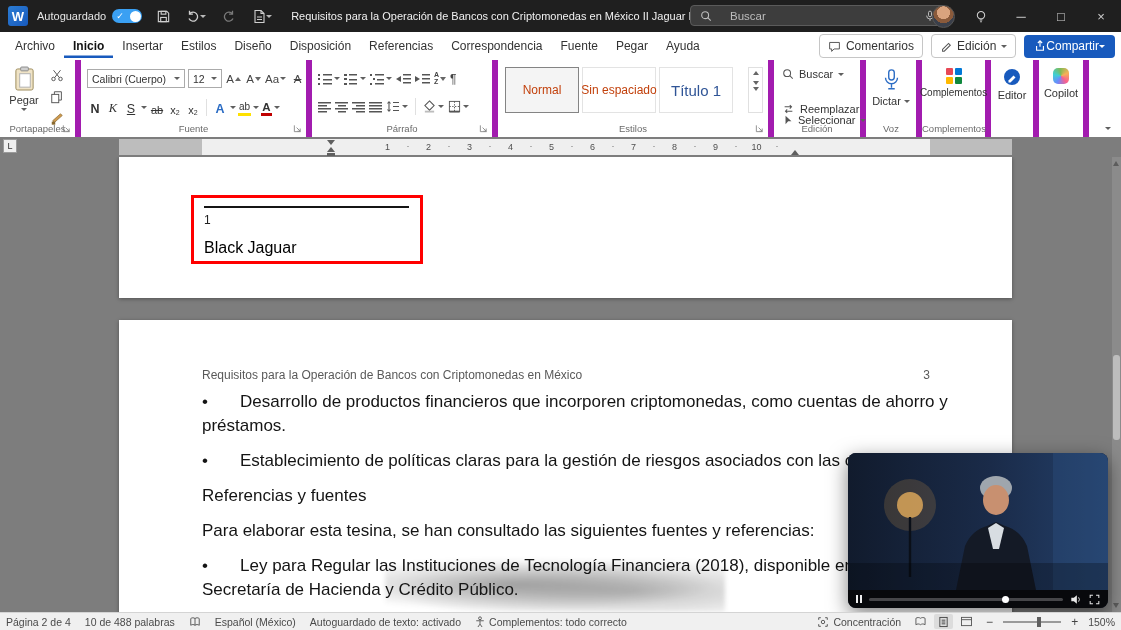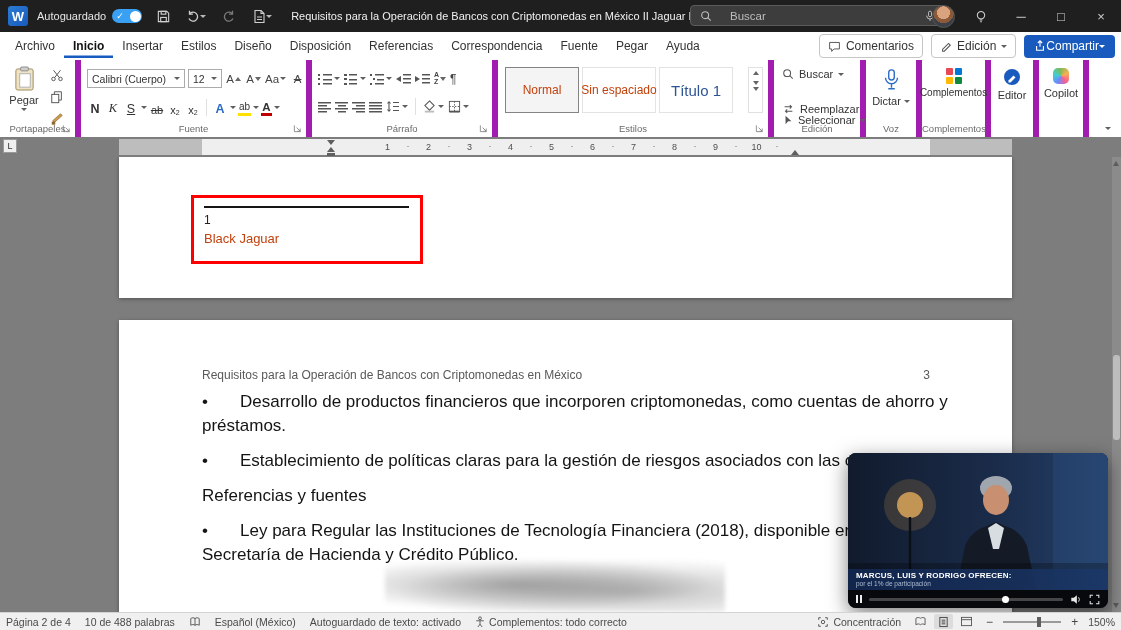--- a/index.html
+++ b/index.html
@@ -120,21 +120,21 @@
 
   
   .docarea{position:absolute;top:157px;left:0;right:0;height:455px;background:#7d7d7d;overflow:hidden;}
   .page{position:absolute;left:119px;width:893px;background:#fff;box-shadow:0 1px 4px rgba(0,0,0,.35);}
   .page1{top:0;height:141px;}
   .page2{top:163px;height:470px;}
   .footnote-box{position:absolute;left:72px;top:38px;width:232px;height:69px;border:3px solid #ff0000;
     box-sizing:border-box;padding:8px 0 0 10px;}
   .fn-sep{width:205px;height:2px;background:#151515;}
   .fn-num{font-size:12px;color:#222;margin-top:5px;}
-  .fn-text{font-size:13px;color:#c2410c;margin-top:4px;}
+  .fn-text{font-size:16px;color:#000000;margin-top:12px;}
   .p2-inner{padding:48px 82px 0 83px;font-size:17px;color:#141414;}
   .p2-header{display:flex;justify-content:space-between;font-size:12px;color:#595959;margin-bottom:8px;}
   .para{margin:0 0 11px 0;line-height:24px;}
   .line{display:block;white-space:nowrap;}
   .bmark{display:inline-block;width:38px;}
   .watermark{position:absolute;left:385px;top:400px;width:340px;height:55px;pointer-events:none;
     background:radial-gradient(ellipse at 38% 50%,rgba(30,30,30,.33),transparent 68%),
                radial-gradient(ellipse at 72% 62%,rgba(30,30,30,.28),transparent 68%);filter:blur(2px);}
   .scroll{position:absolute;right:0;top:0;width:9px;height:455px;background:#8b8b8b;}
   .scroll .thumb{position:absolute;left:1px;width:7px;top:198px;height:85px;background:#bdbdbd;border-radius:3px;}
@@ -617,20 +617,23 @@
         </div>
         <p class="para">
           <span class="line"><span class="bmark">•</span><span>Desarrollo de productos financieros que incorporen criptomonedas, como cuentas de ahorro y</span></span>
           <span class="line">préstamos.</span>
         </p>
         <p class="para">
           <span class="line"><span class="bmark">•</span><span>Establecimiento de políticas claras para la gestión de riesgos asociados con las criptomonedas.</span></span>
         </p>
         <p class="para">
           <span class="line">Referencias y fuentes</span>
+        </p>
+        <p class="para">
+          <span class="line">Para elaborar esta tesina, se han consultado las siguientes fuentes y referencias:</span>
         </p>
         <p class="para">
           <span class="line"><span class="bmark">•</span><span>Ley para Regular las Instituciones de Tecnología Financiera (2018), disponible en el sitio web de la</span></span>
           <span class="line">Secretaría de Hacienda y Crédito Público.</span>
         </p>
       </div>
     </div>
 
     <div class="watermark"></div>
 
@@ -653,24 +656,20 @@
         <rect x="205" y="0" width="55" height="137" fill="#2e5285" opacity="0.35"></rect>
         <circle cx="62" cy="52" r="26" fill="#e8a54a" opacity="0.18"></circle>
         <circle cx="62" cy="52" r="13" fill="#f0b45e" opacity="0.75"></circle>
         <rect x="60.8" y="64" width="2.4" height="60" fill="#0a0f18"></rect>
         <ellipse cx="148" cy="35" rx="16" ry="12" fill="#9fa6ad"></ellipse>
         <ellipse cx="148" cy="47" rx="13" ry="15" fill="#c89070"></ellipse>
         <path d="M108 137 L117 93 Q124 77 139 73 L148 69 L157 73 Q172 77 179 93 L188 137 Z" fill="#141a26"></path>
         <path d="M140 75 L148 70 L156 75 L151 96 L145 96 Z" fill="#d8dde2"></path>
         <rect x="0" y="110" width="260" height="27" fill="#000" opacity="0.25"></rect>
       </svg>
-      <div class="vcap">
-        <div class="cap-main">MARCUS, LUIS Y RODRIGO OFRECEN:</div>
-        <div class="cap-sub">por el 1% de participación</div>
-      </div>
       <div class="vctrl">
         <span class="pause">
             <i></i>
             <i></i>
           </span>
         <span class="vprog"><span class="vfill"></span><span class="vknob"></span></span>
         <svg width="12" height="11" viewBox="0 0 14 12">
             <path d="M1.5 4v4h3l3.5 3V1L4.5 4z" fill="#e8e8e8"></path>
             <path d="M10 3.5a4 4 0 0 1 0 5" fill="none" stroke="#e8e8e8" stroke-width="1.1"></path>
           </svg>

